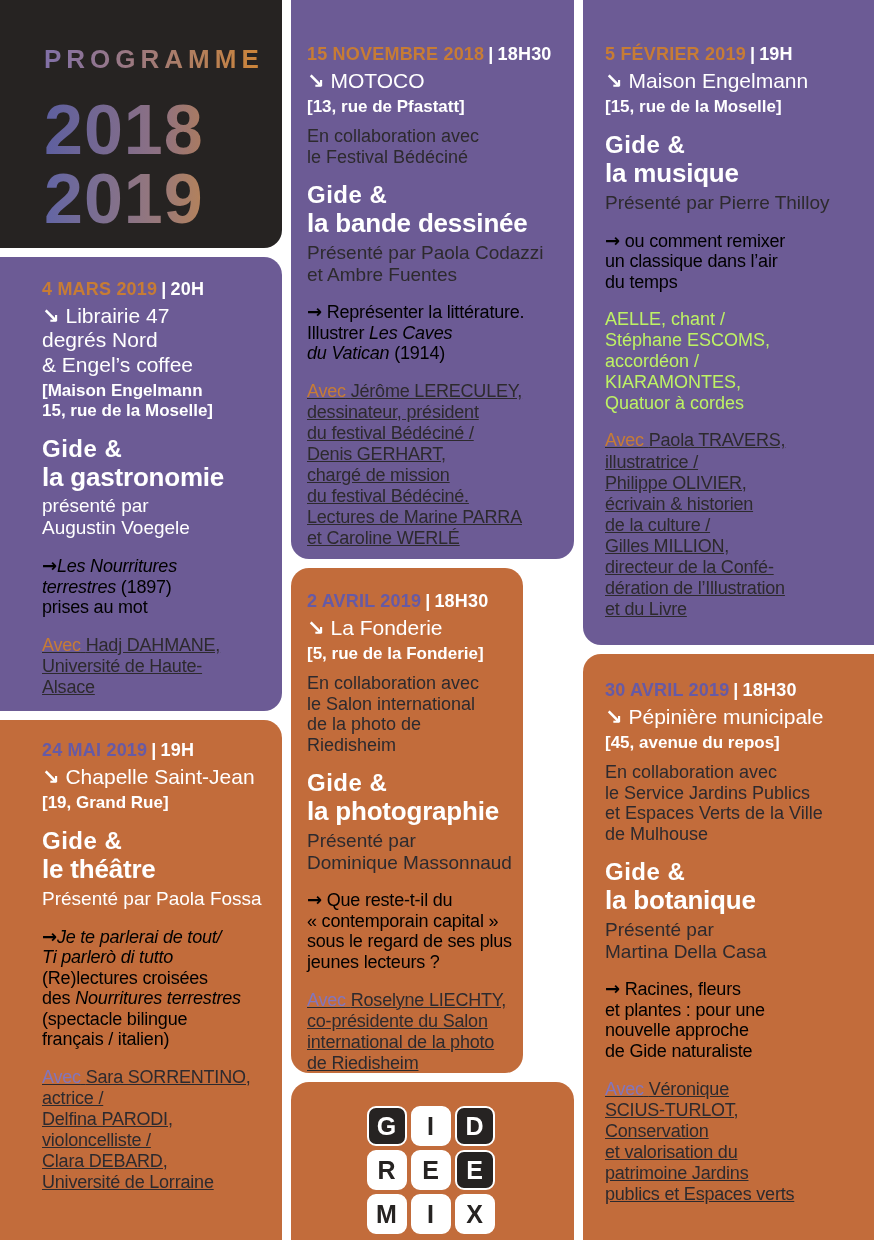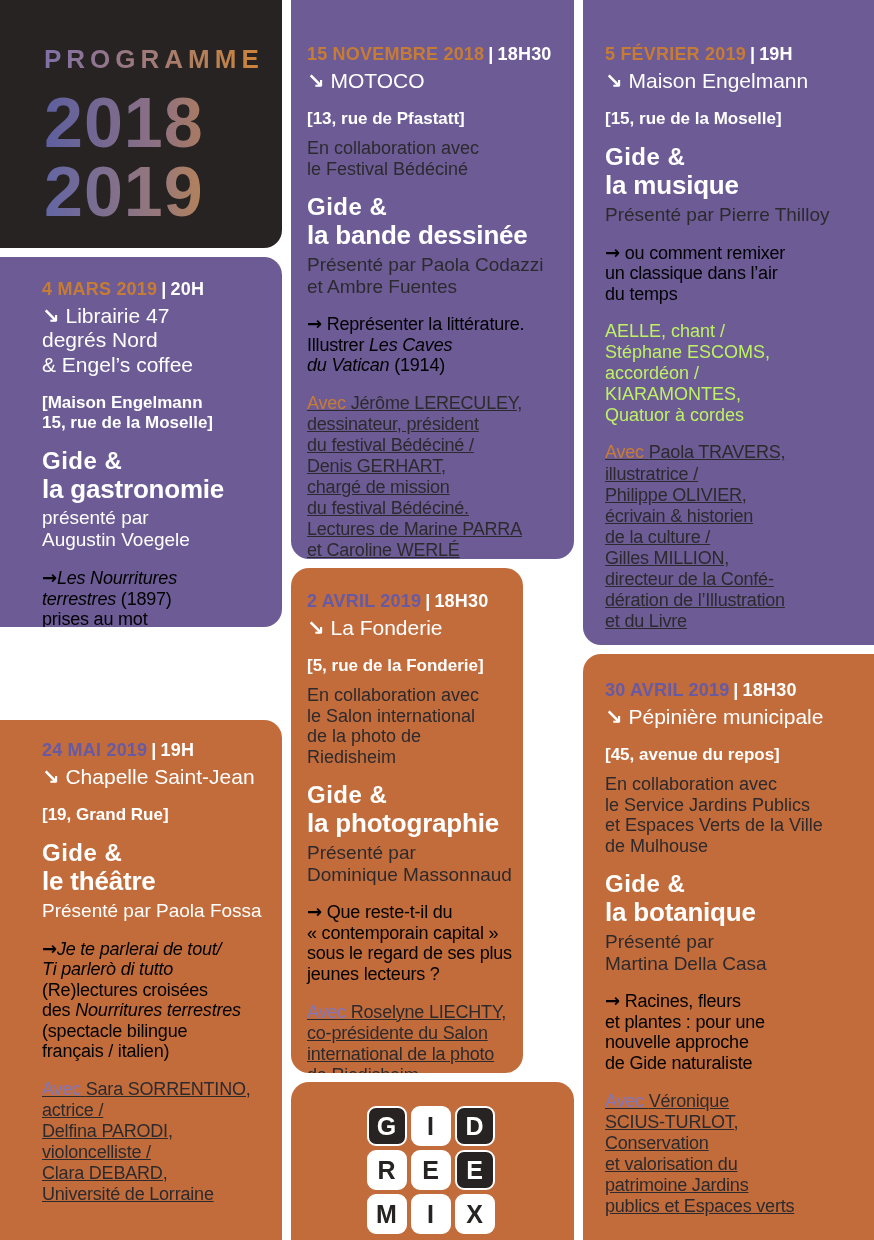--- a/index.html
+++ b/index.html
@@ -8,50 +8,50 @@
     position:relative; width:874px; height:1240px; background:#ffffff;
     font-family:"Liberation Sans","DejaVu Sans",sans-serif; overflow:hidden;
   }
   .blk { position:absolute; overflow:hidden; }
   .purple { background:#6c5b95; }
   .orangeb { background:#c26c3b; }
   .darkb { background:#262322; }
 
   
   #blk-programme  { left:0;   top:0;    width:282px; height:248px; border-radius:0 0 18px 0; padding:44px 10px 0 44px; }
-  #blk-gastronomie{ left:0;   top:257px; width:282px; height:370px; border-radius:0 18px 18px 0; padding:22px 8px 0 42px; }
+  #blk-gastronomie{ left:0;   top:257px; width:282px; height:454px; border-radius:0 18px 18px 0; padding:22px 8px 0 42px; }
   #blk-theatre    { left:0;   top:720px; width:282px; height:520px; border-radius:0 18px 0 0; padding:20px 6px 0 42px; }
   #blk-bd         { left:291px; top:0;     width:283px; height:559px; border-radius:0 0 18px 18px; padding:44px 8px 12px 16px; }
   #blk-photo      { left:291px; top:568px; width:232px; height:505px; border-radius:18px; padding:23px 8px 0 16px; }
   #blk-logo       { left:291px; top:1082px; width:283px; height:158px; border-radius:18px 18px 0 0; padding-top:14px; }
   #blk-musique    { left:583px; top:0;     width:340px; height:645px; border-radius:0 0 0 18px; padding:44px 8px 0 22px; }
   #blk-botanique  { left:583px; top:654px; width:291px; height:586px; border-radius:18px 0 0 0; padding:26px 2px 0 22px; }
 
   
   .kicker {
     font-size:26px; font-weight:bold; letter-spacing:5px;
     background:linear-gradient(90deg,#8170a8,#a37b74,#d28631);
     -webkit-background-clip:text; background-clip:text; color:transparent;
   }
   .year { font-size:70px; font-weight:bold; letter-spacing:1px; line-height:0.98; }
-  .y1 { margin-top:14px; background:linear-gradient(90deg,#5d5fa0,#8d7183,#d78a2c);
+  .y1 { margin-top:21px; background:linear-gradient(90deg,#5d5fa0,#8d7183,#d78a2c);
         -webkit-background-clip:text; background-clip:text; color:transparent; }
   .y2 { background:linear-gradient(90deg,#6265a5,#97787b,#e0912a);
         -webkit-background-clip:text; background-clip:text; color:transparent; }
 
   
   .pre { white-space:pre-line; }
   .it { font-style:italic; }
   .date-line { font-size:18px; font-weight:bold; color:#ffffff; letter-spacing:0.2px; }
   .date-orange { color:#c77c35; }
   .date-purple { color:#665aa5; }
   .sep { margin:0 4px; }
   .venue { margin-top:4px; font-size:21px; line-height:1.16; color:#ffffff; }
   .arrow { font-family:"DejaVu Sans",sans-serif; font-weight:bold; }
-  .addr { margin-top:16px; font-size:17px; font-weight:bold; line-height:1.18; color:#ffffff; }
+  .addr { margin-top:4px; font-size:17px; font-weight:bold; line-height:1.18; color:#ffffff; }
   .collab { margin-top:9px; font-size:18px; line-height:1.14; color:#2d2a2e; }
   .title { margin-top:16px; font-size:24px; font-weight:bold; line-height:1.0; color:#ffffff; letter-spacing:0.5px; }
   .subtitle { margin-top:3px; font-size:26px; font-weight:bold; line-height:1.05; color:#ffffff; letter-spacing:-0.2px; }
   .presenter { margin-top:4px; font-size:19px; line-height:1.15; }
   .presenter.light { color:#ffffff; }
   .presenter.dk { color:#2d2a2e; }
   .topic { margin-top:17px; font-size:18px; line-height:1.14; color:#000000; letter-spacing:-0.2px; }
   .performers { margin-top:17px; font-size:18px; line-height:1.16; color:#bef264; }
   .avec { margin-top:17px; font-size:18px; line-height:1.17; color:#2d2a2e; letter-spacing:-0.2px;text-decoration:underline; }
   .avec-lead { font-weight:normal; }

